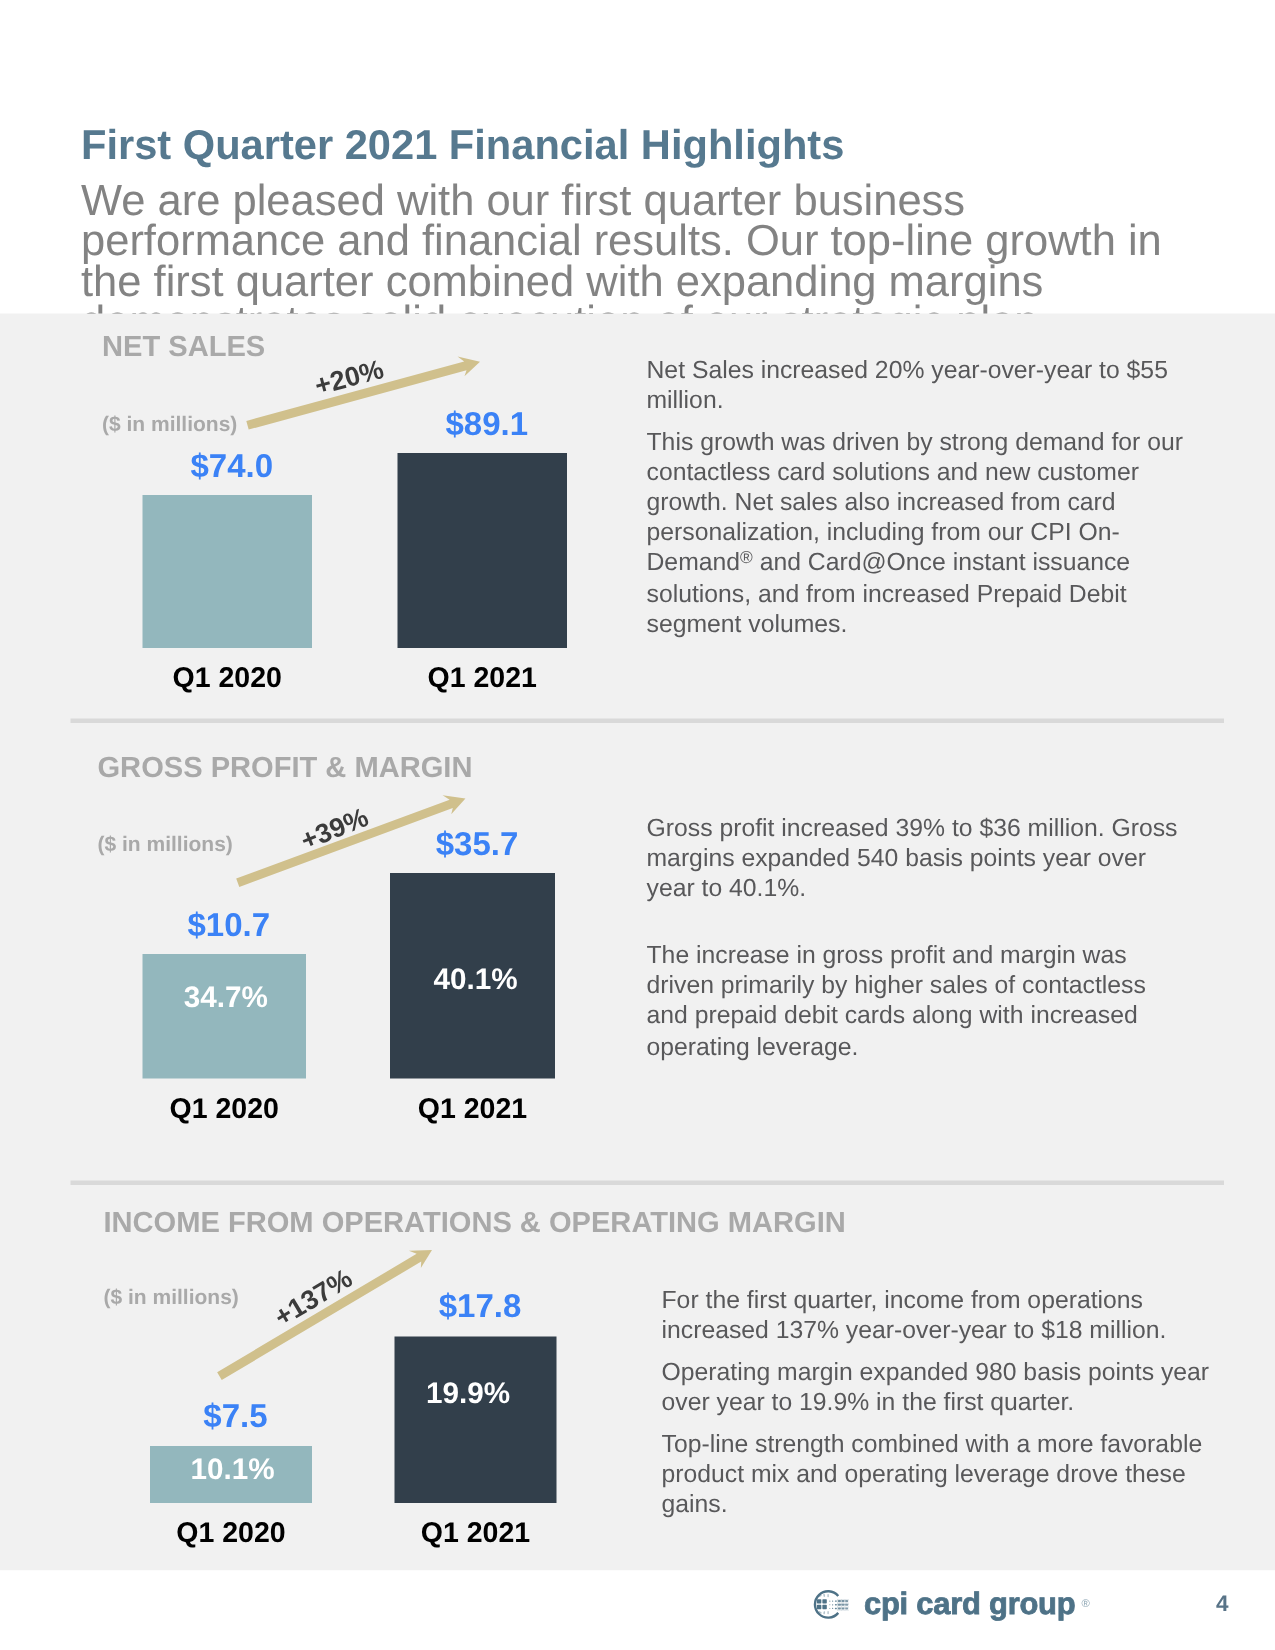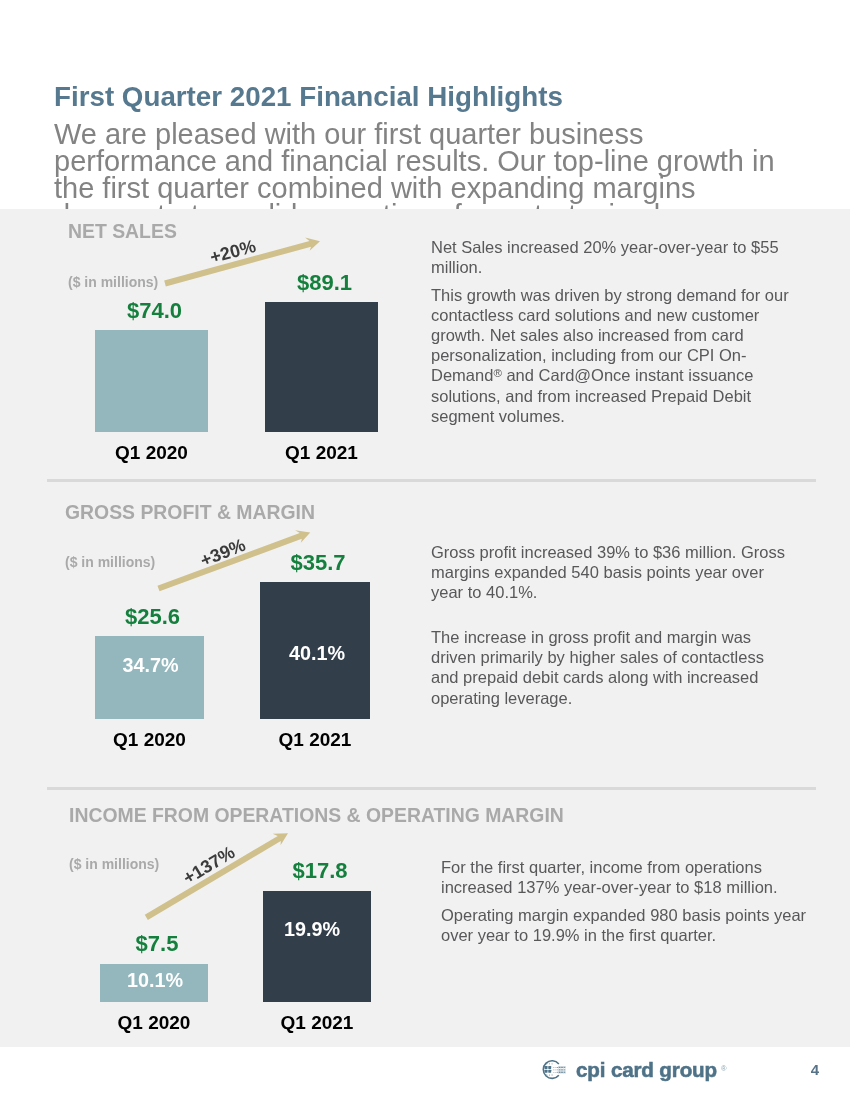--- a/index.html
+++ b/index.html
@@ -13,21 +13,21 @@
   .secsub{position:absolute;font-size:14px;font-weight:bold;color:var(--c-sechead,#a9a9a9);white-space:nowrap;margin-top:32px;}
   .sec{position:absolute;left:0;top:0;width:695px;height:1100px;}
   .arrow{position:absolute;overflow:visible;pointer-events:none;}
   .logo{position:absolute;left:540px;top:9px;}
   .globe{position:absolute;left:0;top:0;}
   .brand{position:absolute;left:36px;top:1px;font-size:20.6px;font-weight:bold;color:#4e7287;letter-spacing:-0.15px;white-space:nowrap;line-height:26px;-webkit-text-stroke:0.55px #4e7287;}
   .reg{position:absolute;left:181px;top:8px;font-size:7.5px;color:#8ba4b2;}
   .bar{position:absolute;}
   .barlight{background:var(--c-bar-prior,#93b7bd);}
   .bardark{background:var(--c-bar-current,#323f4b);}
-  .barval{position:absolute;font-size:22px;font-weight:bold;color:#15803d;text-align:center;line-height:22px;}
+  .barval{position:absolute;font-size:22px;font-weight:bold;color:#3b82f6;text-align:center;line-height:22px;}
   .barlab{position:absolute;font-size:19px;font-weight:bold;color:#000000;text-align:center;line-height:19px;}
   .inbar{position:absolute;font-size:19.8px;font-weight:bold;color:#fff;text-align:center;line-height:20px;}
   .arrowlab{position:absolute;font-size:18px;font-weight:bold;color:#3b3b3b;transform-origin:0 0;line-height:18px;white-space:nowrap;}
   .para{position:absolute;font-size:16.5px;color:var(--c-body,#58585a);line-height:20.2px;margin:0;}
   .para sup{font-size:11.5px;vertical-align:4.5px;line-height:0;}
   .footer{position:absolute;left:0;top:1047px;width:850px;height:54px;background:var(--c-page,#fff);}
   .pagenum{position:absolute;right:31px;top:14px;font-size:15px;font-weight:bold;color:#587387;}
 </style>
 </head>
 <body>
@@ -63,21 +63,21 @@
     <div class="sechead" style="left:65px;top:501px;">GROSS PROFIT &amp; MARGIN</div>
     <div class="secsub" style="left:65px;top:522px;">($ in millions)</div>
 
     <svg class="arrow" width="850" height="1100">
         <path d="M 310.30,532.40 L 295.07,530.14 L 299.76,533.10 L 157.46,585.69 L 159.54,591.31 L 301.84,538.72 L 300.83,542.83 Z" fill="#d0c08c"></path>
       </svg>
     <div class="arrowlab" style="left:198px;top:553px;transform:rotate(-22deg);">+39%</div>
 
     <div class="bar barlight" style="left:95px;top:636px;width:109px;height:83px;"></div>
     <div class="bar bardark" style="left:260px;top:582px;width:110px;height:137px;"></div>
-    <div class="barval" style="left:98px;top:606px;width:109px;">$25.6</div>
+    <div class="barval" style="left:98px;top:606px;width:109px;">$10.7</div>
     <div class="barval" style="left:263px;top:552px;width:110px;">$35.7</div>
     <div class="inbar" style="left:96px;top:655px;width:109px;">34.7%</div>
     <div class="inbar" style="left:262px;top:643px;width:110px;">40.1%</div>
     <div class="barlab" style="left:95px;top:730px;width:109px;">Q1 2020</div>
     <div class="barlab" style="left:260px;top:730px;width:110px;">Q1 2021</div>
 
     <div class="para" style="left:431px;top:542px;width:362px;">Gross profit increased 39% to $36 million. Gross margins expanded 540 basis points year over year to 40.1%.</div>
     <div class="para" style="left:431px;top:627px;width:362px;">The increase in gross profit and margin was driven primarily by higher sales of contactless and prepaid debit cards along with increased operating leverage.</div>
   </section>
 
@@ -96,20 +96,21 @@
     <div class="bar bardark" style="left:263px;top:891px;width:108px;height:111px;"></div>
     <div class="barval" style="left:103px;top:933px;width:108px;">$7.5</div>
     <div class="barval" style="left:266px;top:860px;width:108px;">$17.8</div>
     <div class="inbar" style="left:101px;top:970px;width:108px;">10.1%</div>
     <div class="inbar" style="left:258px;top:919px;width:108px;">19.9%</div>
     <div class="barlab" style="left:100px;top:1013px;width:108px;">Q1 2020</div>
     <div class="barlab" style="left:263px;top:1013px;width:108px;">Q1 2021</div>
 
     <div class="para" style="left:441px;top:857px;width:374px;">For the first quarter, income from operations increased 137% year-over-year to $18 million.</div>
     <div class="para" style="left:441px;top:905px;width:374px;">Operating margin expanded 980 basis points year over year to 19.9% in the first quarter.</div>
+    <div class="para" style="left:441px;top:953px;width:374px;">Top-line strength combined with a more favorable product mix and operating leverage drove these gains.</div>
   </section>
 
   <div class="footer">
     <div class="logo">
       <svg class="globe" width="29" height="28" viewBox="0 0 29 28">
         <g fill="#4e7287">
           <path d="M 18.84 7.94 A 8.8 8.8 0 1 0 18.84 19.26" fill="none" stroke="#4e7287" stroke-width="1.6" stroke-linecap="butt"></path>
           <g opacity="0.42">
             <rect x="5.6" y="7.3" width="2.3" height="1.05" rx="0.52" transform="rotate(-32 6.75 7.82)"></rect>
             <rect x="8.95" y="6.55" width="1.05" height="2.05" rx="0.52" transform="rotate(-11 9.47 7.57)"></rect>

